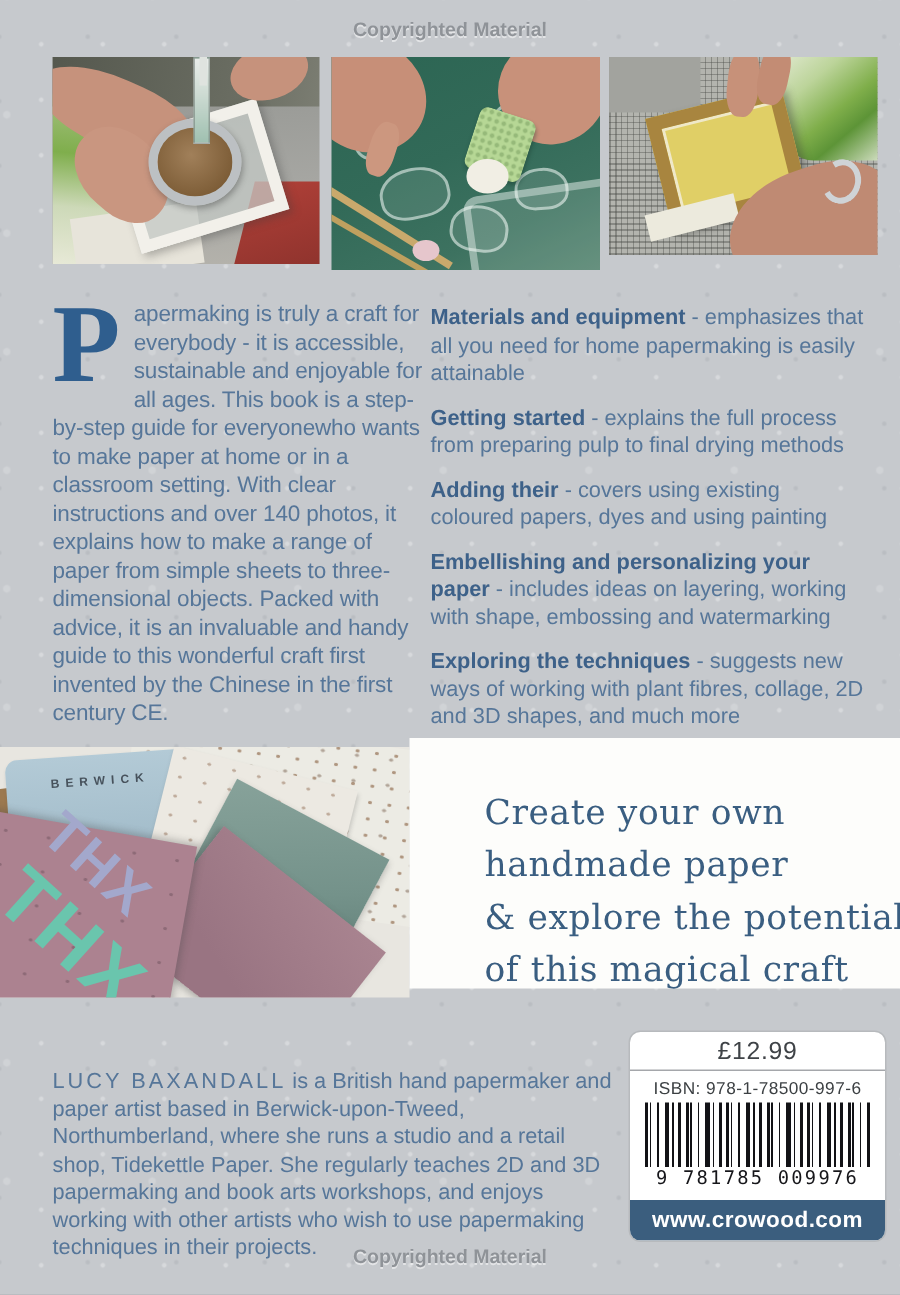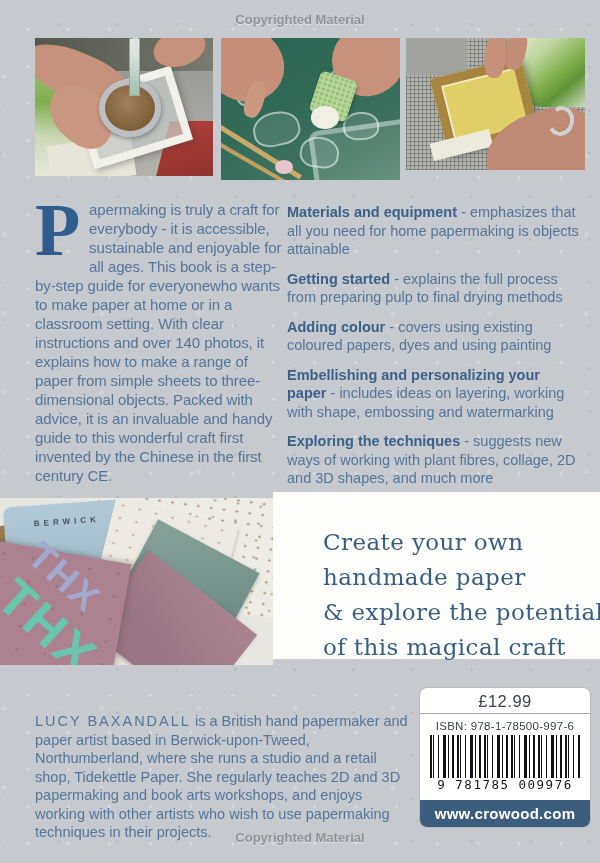--- a/index.html
+++ b/index.html
@@ -239,23 +239,23 @@
     <div class="fingers2"></div>
     <div class="hand"></div>
     <div class="bracelet"></div>
   </div>
 
   <div class="intro">
     <span class="dropcap">P</span><span>apermaking is truly a craft for everybody - it is accessible, sustainable and enjoyable for all ages. This book is a step-by-step guide for everyonewho wants to make paper at home or in a classroom setting. With clear instructions and over 140 photos, it explains how to make a range of paper from simple sheets to three-dimensional objects. Packed with advice, it is an invaluable and handy guide to this wonderful craft first invented by the Chinese in the first century CE.</span>
   </div>
 
   <div class="features">
-    <p class="feature"><strong>Materials and equipment</strong> <span>- emphasizes that all you need for home papermaking is objects attainable</span></p>
+    <p class="feature"><strong>Materials and equipment</strong> <span>- emphasizes that all you need for home papermaking is easily attainable</span></p>
     <p class="feature"><strong>Getting started</strong> <span>- explains the full process from preparing pulp to final drying methods</span></p>
-    <p class="feature"><strong>Adding colour</strong> <span>- covers using existing coloured papers, dyes and using painting</span></p>
+    <p class="feature"><strong>Adding their</strong> <span>- covers using existing coloured papers, dyes and using painting</span></p>
     <p class="feature"><strong>Embellishing and personalizing your paper</strong> <span>- includes ideas on layering, working with shape, embossing and watermarking</span></p>
     <p class="feature"><strong>Exploring the techniques</strong> <span>- suggests new ways of working with plant fibres, collage, 2D and 3D shapes, and much more</span></p>
   </div>
 
   <div class="mid-photo">
     <div class="mp-speckle"></div>
     <div class="mp-kraft">
       <div class="mp-arch a1"></div>
       <div class="mp-arch a2"></div>
       <div class="mp-arch a3"></div>

